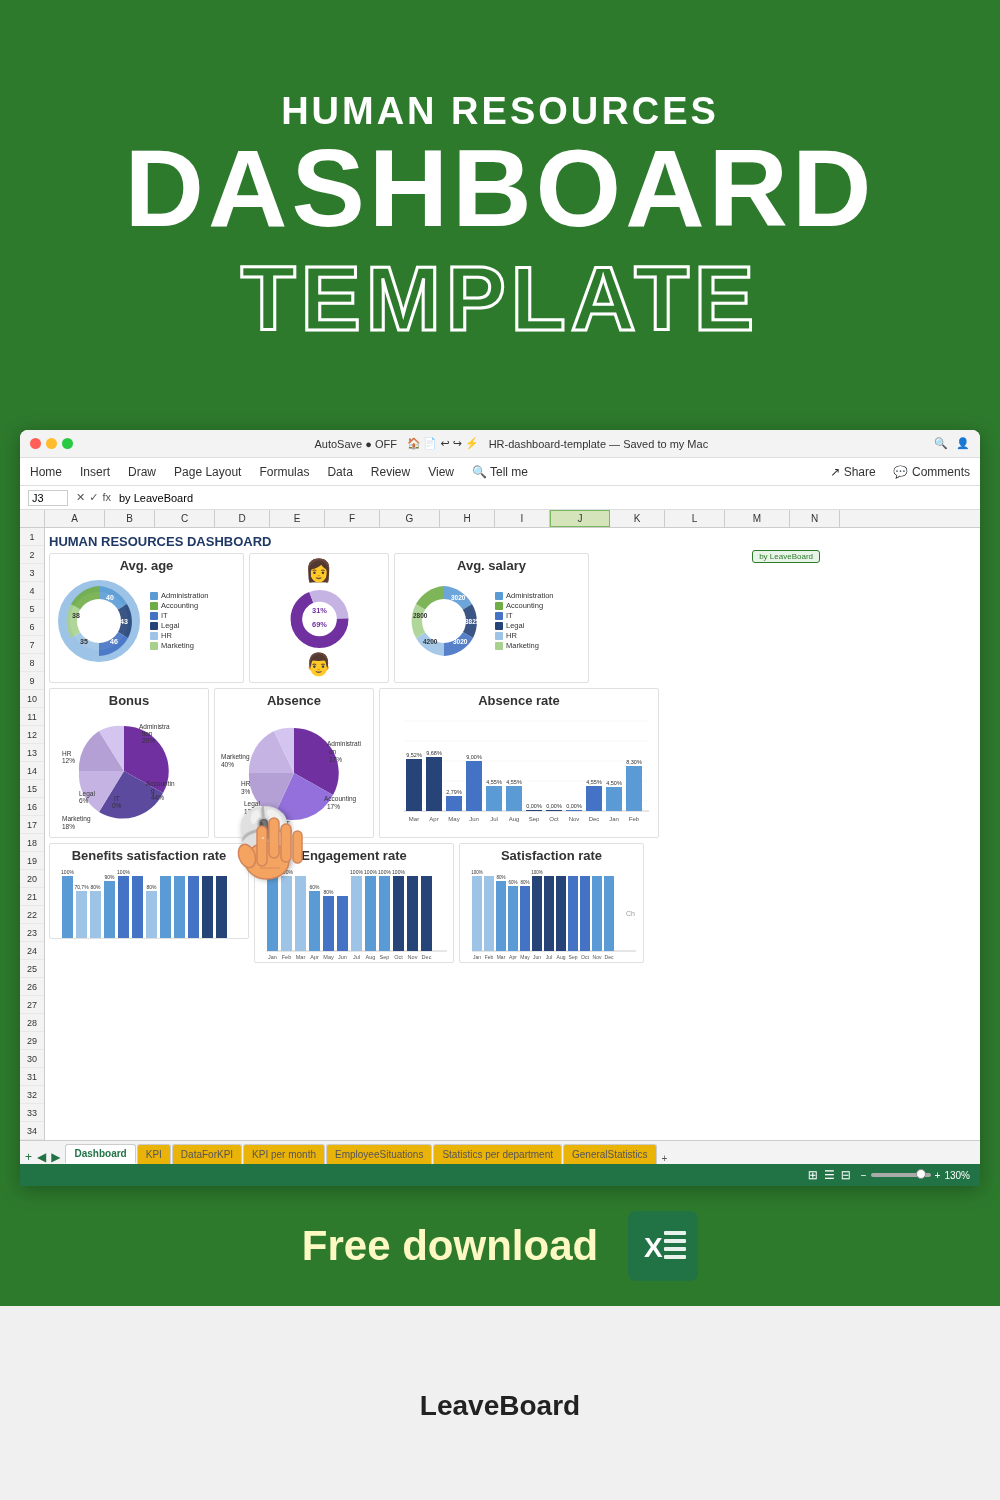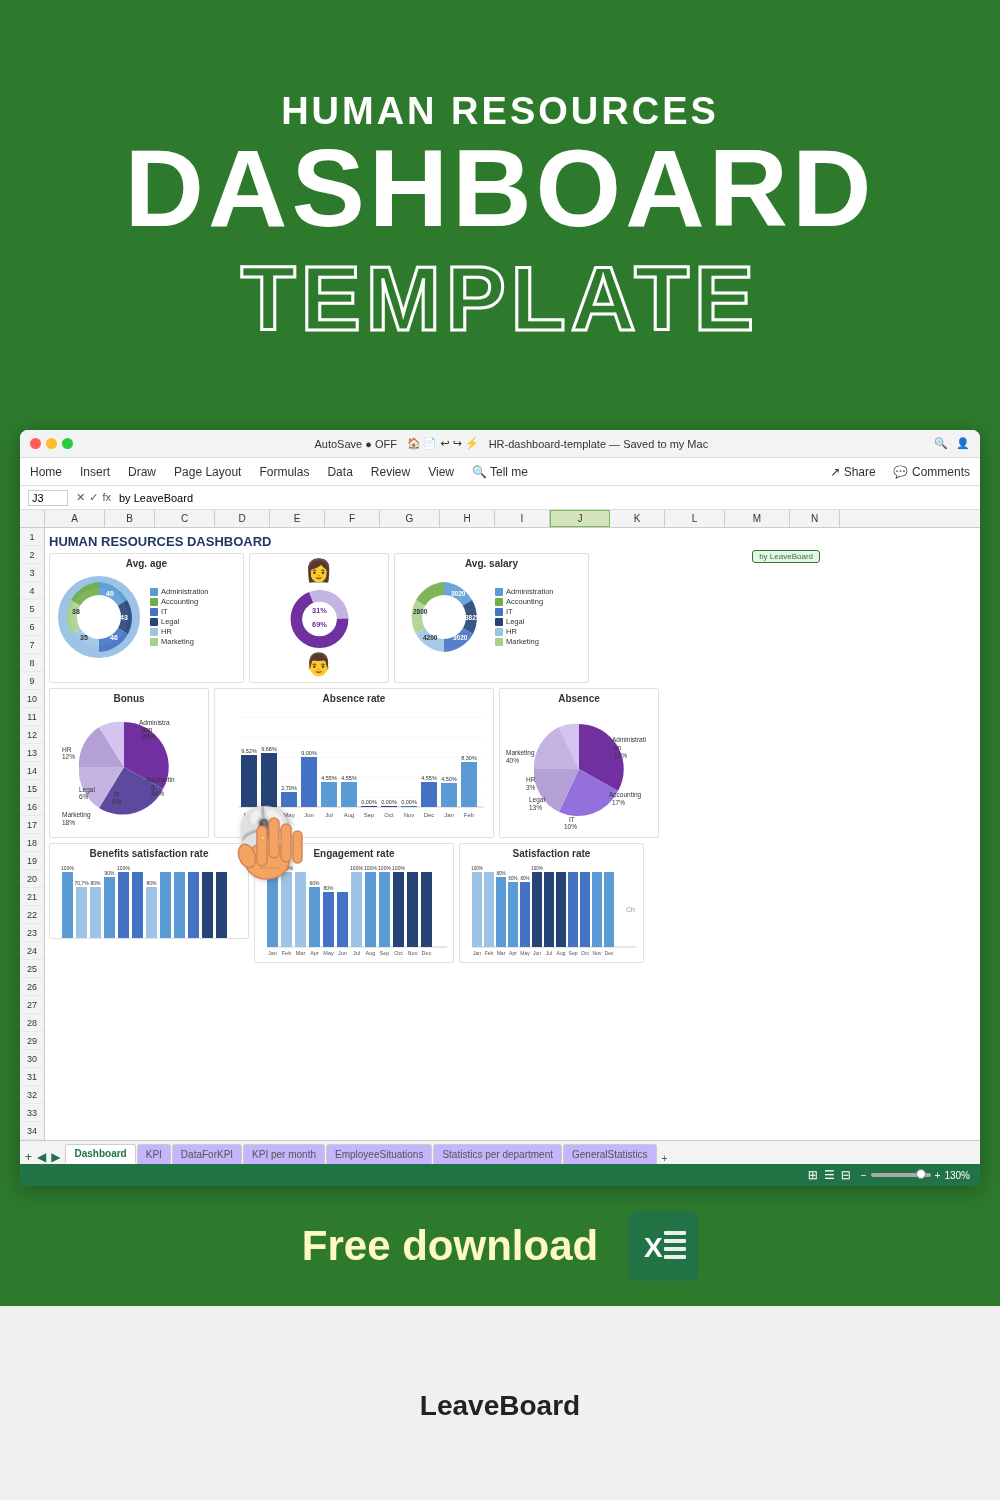--- a/index.html
+++ b/index.html
@@ -158,21 +158,21 @@
     .chart-box {
       background: white;
       border: 1px solid #e0e0e0;
       border-radius: 2px;
       padding: 4px;
       position: relative;
       overflow: hidden;
     }
 
     .chart-title {
-      font-size: 10px;
+      font-size: 13px;
       font-weight: bold;
       color: #333;
       margin-bottom: 3px;
       text-align: center;
     }
 
     
     .donut-container {
       display: flex;
       align-items: center;
@@ -221,21 +221,21 @@
     }
 
     .sheet-tab.active {
       background: white;
       color: #217346;
       font-weight: bold;
       border-bottom: 2px solid white;
     }
 
     .sheet-tab.inactive {
-      background: #c4b5fd;
+      background: #eab308;
       color: #555;
       margin-top: 15px;
     }
 
     
     .status-bar {
       background: #217346;
       height: 22px;
       display: flex;
       align-items: center;
@@ -585,83 +585,20 @@
                 <text x="25" y="85" font-size="6.5" fill="#333">Legal</text>
                 <text x="25" y="92" font-size="6.5" fill="#333">6%</text>
                 <text x="60" y="90" font-size="6.5" fill="#333">IT</text>
                 <text x="58" y="97" font-size="6.5" fill="#333">0%</text>
                 <text x="92" y="75" font-size="6.5" fill="#333">Accountin</text>
                 <text x="97" y="82" font-size="6.5" fill="#333">g</text>
                 <text x="97" y="89" font-size="6.5" fill="#333">44%</text>
               </svg>
             </div>
 
-            <div class="chart-box" style="width:280px; height:150px;">
-              <div class="chart-title">Absence rate</div>
-              <svg width="270" height="125" viewBox="0 0 270 125">
-
-                <line x1="20" y1="10" x2="265" y2="10" stroke="#eee" stroke-width="0.5"></line>
-                <line x1="20" y1="30" x2="265" y2="30" stroke="#eee" stroke-width="0.5"></line>
-                <line x1="20" y1="50" x2="265" y2="50" stroke="#eee" stroke-width="0.5"></line>
-                <line x1="20" y1="70" x2="265" y2="70" stroke="#eee" stroke-width="0.5"></line>
-                <line x1="20" y1="90" x2="265" y2="90" stroke="#eee" stroke-width="0.5"></line>
-
-                <line x1="20" y1="100" x2="265" y2="100" stroke="#ccc" stroke-width="1"></line>
-
-                <rect x="22" y="48" width="16" height="52" fill="#264478"></rect>
-                <text x="30" y="46" text-anchor="middle" font-size="5.5" fill="#333">9,52%</text>
-
-                <rect x="42" y="46" width="16" height="54" fill="#264478"></rect>
-                <text x="50" y="44" text-anchor="middle" font-size="5.5" fill="#333">9,68%</text>
-
-                <rect x="62" y="85" width="16" height="15" fill="#4472c4"></rect>
-                <text x="70" y="83" text-anchor="middle" font-size="5.5" fill="#333">2,79%</text>
-
-                <rect x="82" y="50" width="16" height="50" fill="#4472c4"></rect>
-                <text x="90" y="48" text-anchor="middle" font-size="5.5" fill="#333">9,00%</text>
-
-                <rect x="102" y="75" width="16" height="25" fill="#5b9bd5"></rect>
-                <text x="110" y="73" text-anchor="middle" font-size="5.5" fill="#333">4,55%</text>
-
-                <rect x="122" y="75" width="16" height="25" fill="#5b9bd5"></rect>
-                <text x="130" y="73" text-anchor="middle" font-size="5.5" fill="#333">4,55%</text>
-
-                <rect x="142" y="99" width="16" height="1" fill="#264478"></rect>
-                <text x="150" y="97" text-anchor="middle" font-size="5.5" fill="#333">0,00%</text>
-
-                <rect x="162" y="99" width="16" height="1" fill="#264478"></rect>
-                <text x="170" y="97" text-anchor="middle" font-size="5.5" fill="#333">0,00%</text>
-
-                <rect x="182" y="99" width="16" height="1" fill="#4472c4"></rect>
-                <text x="190" y="97" text-anchor="middle" font-size="5.5" fill="#333">0,00%</text>
-
-                <rect x="202" y="75" width="16" height="25" fill="#4472c4"></rect>
-                <text x="210" y="73" text-anchor="middle" font-size="5.5" fill="#333">4,55%</text>
-
-                <rect x="222" y="76" width="16" height="24" fill="#5b9bd5"></rect>
-                <text x="230" y="74" text-anchor="middle" font-size="5.5" fill="#333">4,50%</text>
-
-                <rect x="242" y="55" width="16" height="45" fill="#5b9bd5"></rect>
-                <text x="250" y="53" text-anchor="middle" font-size="5.5" fill="#333">8,30%</text>
-
-                <text x="30" y="110" text-anchor="middle" font-size="6" fill="#555">Mar</text>
-                <text x="50" y="110" text-anchor="middle" font-size="6" fill="#555">Apr</text>
-                <text x="70" y="110" text-anchor="middle" font-size="6" fill="#555">May</text>
-                <text x="90" y="110" text-anchor="middle" font-size="6" fill="#555">Jun</text>
-                <text x="110" y="110" text-anchor="middle" font-size="6" fill="#555">Jul</text>
-                <text x="130" y="110" text-anchor="middle" font-size="6" fill="#555">Aug</text>
-                <text x="150" y="110" text-anchor="middle" font-size="6" fill="#555">Sep</text>
-                <text x="170" y="110" text-anchor="middle" font-size="6" fill="#555">Oct</text>
-                <text x="190" y="110" text-anchor="middle" font-size="6" fill="#555">Nov</text>
-                <text x="210" y="110" text-anchor="middle" font-size="6" fill="#555">Dec</text>
-                <text x="230" y="110" text-anchor="middle" font-size="6" fill="#555">Jan</text>
-                <text x="250" y="110" text-anchor="middle" font-size="6" fill="#555">Feb</text>
-              </svg>
-            </div>
-
             <div class="chart-box" style="width:160px; height:150px;">
               <div class="chart-title">Absence</div>
               <svg width="150" height="125" viewBox="0 0 150 125">
                 <path d="M75,62 L75,17 A45,45 0 0,1 114,84 Z" fill="#7030a0"></path>
                 <path d="M75,62 L114,84 A45,45 0 0,1 55,105 Z" fill="#9370db"></path>
                 <path d="M75,62 L55,105 A45,45 0 0,1 30,62 Z" fill="#b4a0d4"></path>
                 <path d="M75,62 L30,62 A45,45 0 0,1 55,20 Z" fill="#c5b4e3"></path>
                 <path d="M75,62 L55,20 A45,45 0 0,1 75,17 Z" fill="#d4c5f0"></path>
 
                 <text x="2" y="48" font-size="6.5" fill="#333">Marketing</text>
@@ -670,20 +607,83 @@
                 <text x="110" y="43" font-size="6.5" fill="#333">on</text>
                 <text x="110" y="51" font-size="6.5" fill="#333">17%</text>
                 <text x="105" y="90" font-size="6.5" fill="#333">Accounting</text>
                 <text x="108" y="98" font-size="6.5" fill="#333">17%</text>
                 <text x="65" y="115" font-size="6.5" fill="#333">IT</text>
                 <text x="60" y="122" font-size="6.5" fill="#333">10%</text>
                 <text x="25" y="95" font-size="6.5" fill="#333">Legal</text>
                 <text x="25" y="103" font-size="6.5" fill="#333">13%</text>
                 <text x="22" y="75" font-size="6.5" fill="#333">HR</text>
                 <text x="22" y="83" font-size="6.5" fill="#333">3%</text>
+              </svg>
+            </div>
+
+            <div class="chart-box" style="width:280px; height:150px;">
+              <div class="chart-title">Absence rate</div>
+              <svg width="270" height="125" viewBox="0 0 270 125">
+
+                <line x1="20" y1="10" x2="265" y2="10" stroke="#eee" stroke-width="0.5"></line>
+                <line x1="20" y1="30" x2="265" y2="30" stroke="#eee" stroke-width="0.5"></line>
+                <line x1="20" y1="50" x2="265" y2="50" stroke="#eee" stroke-width="0.5"></line>
+                <line x1="20" y1="70" x2="265" y2="70" stroke="#eee" stroke-width="0.5"></line>
+                <line x1="20" y1="90" x2="265" y2="90" stroke="#eee" stroke-width="0.5"></line>
+
+                <line x1="20" y1="100" x2="265" y2="100" stroke="#ccc" stroke-width="1"></line>
+
+                <rect x="22" y="48" width="16" height="52" fill="#264478"></rect>
+                <text x="30" y="46" text-anchor="middle" font-size="5.5" fill="#333">9,52%</text>
+
+                <rect x="42" y="46" width="16" height="54" fill="#264478"></rect>
+                <text x="50" y="44" text-anchor="middle" font-size="5.5" fill="#333">9,68%</text>
+
+                <rect x="62" y="85" width="16" height="15" fill="#4472c4"></rect>
+                <text x="70" y="83" text-anchor="middle" font-size="5.5" fill="#333">2,79%</text>
+
+                <rect x="82" y="50" width="16" height="50" fill="#4472c4"></rect>
+                <text x="90" y="48" text-anchor="middle" font-size="5.5" fill="#333">9,00%</text>
+
+                <rect x="102" y="75" width="16" height="25" fill="#5b9bd5"></rect>
+                <text x="110" y="73" text-anchor="middle" font-size="5.5" fill="#333">4,55%</text>
+
+                <rect x="122" y="75" width="16" height="25" fill="#5b9bd5"></rect>
+                <text x="130" y="73" text-anchor="middle" font-size="5.5" fill="#333">4,55%</text>
+
+                <rect x="142" y="99" width="16" height="1" fill="#264478"></rect>
+                <text x="150" y="97" text-anchor="middle" font-size="5.5" fill="#333">0,00%</text>
+
+                <rect x="162" y="99" width="16" height="1" fill="#264478"></rect>
+                <text x="170" y="97" text-anchor="middle" font-size="5.5" fill="#333">0,00%</text>
+
+                <rect x="182" y="99" width="16" height="1" fill="#4472c4"></rect>
+                <text x="190" y="97" text-anchor="middle" font-size="5.5" fill="#333">0,00%</text>
+
+                <rect x="202" y="75" width="16" height="25" fill="#4472c4"></rect>
+                <text x="210" y="73" text-anchor="middle" font-size="5.5" fill="#333">4,55%</text>
+
+                <rect x="222" y="76" width="16" height="24" fill="#5b9bd5"></rect>
+                <text x="230" y="74" text-anchor="middle" font-size="5.5" fill="#333">4,50%</text>
+
+                <rect x="242" y="55" width="16" height="45" fill="#5b9bd5"></rect>
+                <text x="250" y="53" text-anchor="middle" font-size="5.5" fill="#333">8,30%</text>
+
+                <text x="30" y="110" text-anchor="middle" font-size="6" fill="#555">Mar</text>
+                <text x="50" y="110" text-anchor="middle" font-size="6" fill="#555">Apr</text>
+                <text x="70" y="110" text-anchor="middle" font-size="6" fill="#555">May</text>
+                <text x="90" y="110" text-anchor="middle" font-size="6" fill="#555">Jun</text>
+                <text x="110" y="110" text-anchor="middle" font-size="6" fill="#555">Jul</text>
+                <text x="130" y="110" text-anchor="middle" font-size="6" fill="#555">Aug</text>
+                <text x="150" y="110" text-anchor="middle" font-size="6" fill="#555">Sep</text>
+                <text x="170" y="110" text-anchor="middle" font-size="6" fill="#555">Oct</text>
+                <text x="190" y="110" text-anchor="middle" font-size="6" fill="#555">Nov</text>
+                <text x="210" y="110" text-anchor="middle" font-size="6" fill="#555">Dec</text>
+                <text x="230" y="110" text-anchor="middle" font-size="6" fill="#555">Jan</text>
+                <text x="250" y="110" text-anchor="middle" font-size="6" fill="#555">Feb</text>
               </svg>
             </div>
           </div>
 
           <div class="charts-grid-bot" style="position:relative;">
 
             <div class="chart-box" style="width:200px; height:96px;">
               <div class="chart-title">Benefits satisfaction rate</div>
               <svg width="192" height="100" viewBox="0 0 192 100">
                 <line x1="8" y1="85" x2="188" y2="85" stroke="#ccc" stroke-width="1"></line>

